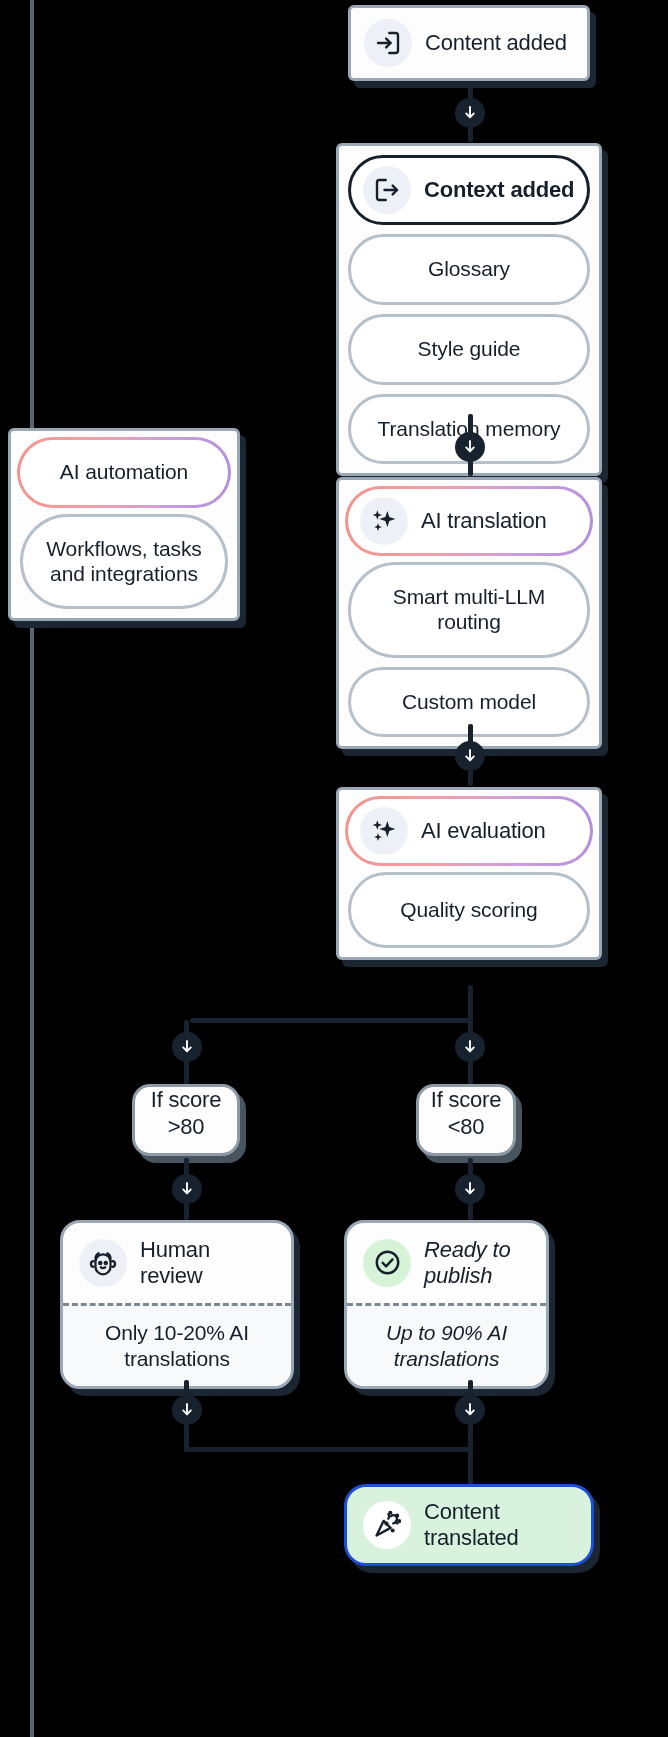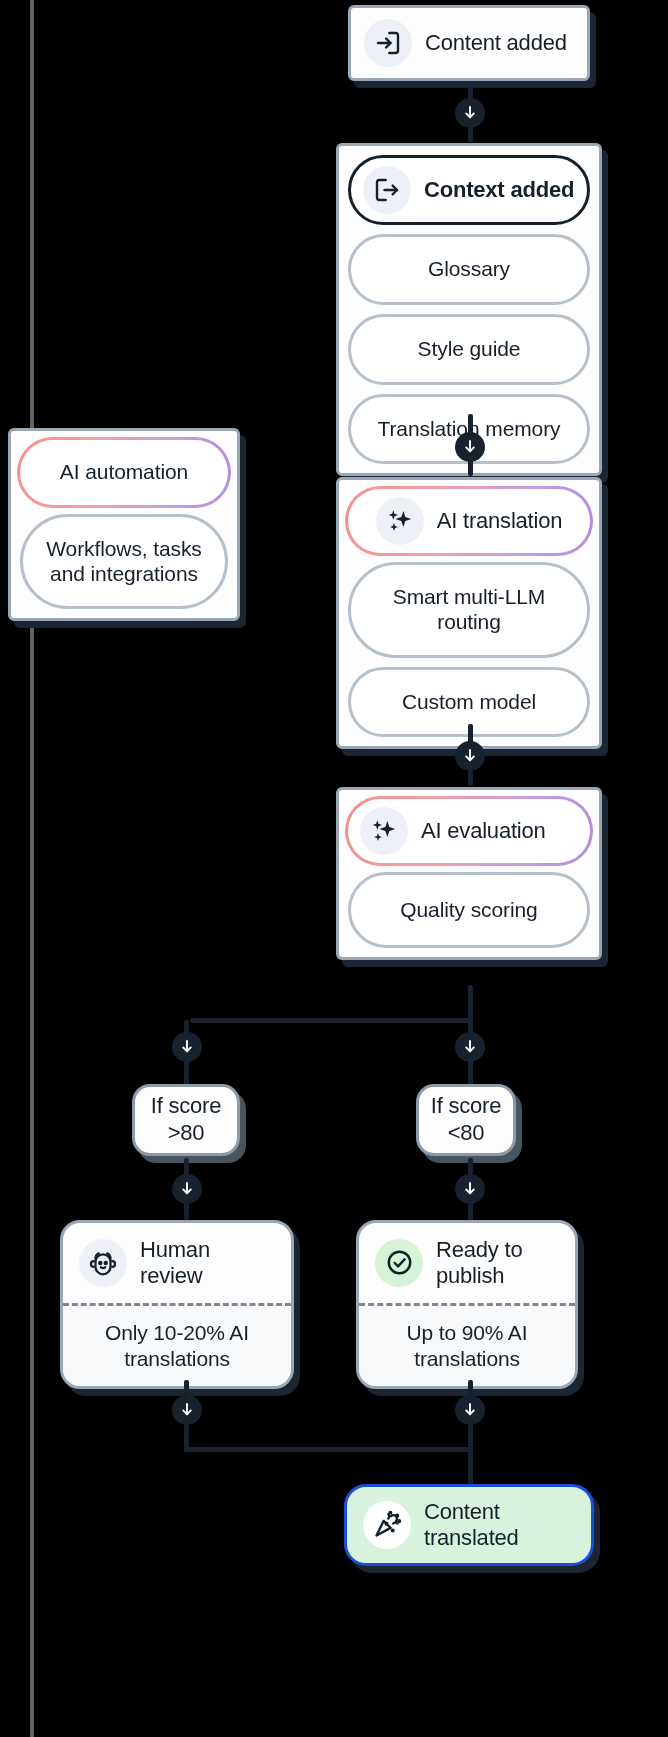--- a/index.html
+++ b/index.html
@@ -70,21 +70,21 @@
   .split .sep{border-top:3px dashed #7c8794; margin:0;}
   .split .bot{
     padding:14px 16px; background:#f7f9fb;
     font-size:21px; line-height:1.25; text-align:center; letter-spacing:-.15px;
   }
 
   .simple{
     position:absolute; box-sizing:border-box;
     background:#fdfdfd; border:3px solid #8d9aa7; border-radius:18px;
     box-shadow:6px 7px 0 #48555f;
-    display:flex; align-items:center; justify-content:center;
+    display:flex; justify-content:center;
     font-size:22px; line-height:1.22; text-align:center; letter-spacing:-.2px;
   }
 
   .green-card{
     position:absolute; box-sizing:border-box;
     background:#d9f2dd; border:3px solid #1d4ed8; border-radius:22px;
     box-shadow:6px 7px 0 #1b2632;
     padding:12px 16px;
   }
 </style>
@@ -151,21 +151,21 @@
   <div class="card" style="left:8px; top:428px; width:232px;">
     <div class="pill grad">
       <span>AI automation</span>
     </div>
     <div class="pill" style="min-height:76px;">
       <span>Workflows, tasks and integrations</span>
     </div>
   </div>
 
   <div class="card" style="left:336px; top:477px; width:266px;">
-    <div class="pill grad" style="justify-content:center; padding:8px 12px; min-height:62px;">
+    <div class="pill grad" style="justify-content:flex-start; padding:8px 12px; min-height:62px;">
       <div class="row">
         <span class="ico">
           <svg width="32" height="32" viewBox="0 0 24 24" fill="#16202b">
             <path d="M14.5 4.5 16 9l4.5 1.5L16 12l-1.5 4.5L13 12 8.5 10.5 13 9z"></path>
             <path d="M7 4 7.9 6.6 10.5 7.5 7.9 8.4 7 11 6.1 8.4 3.5 7.5 6.1 6.6z"></path>
             <path d="M7.5 13.5 8.3 15.7 10.5 16.5 8.3 17.3 7.5 19.5 6.7 17.3 4.5 16.5 6.7 15.7z"></path>
           </svg>
         </span>
         <span class="lbl">AI translation</span>
       </div>
@@ -254,21 +254,21 @@
             <path d="M10.2 15.4c1.1.8 2.5.8 3.6 0"></path>
           </svg>
         </span>
         <span class="lbl">Human review</span>
       </div>
     </div>
     <div class="sep"></div>
     <div class="bot">Only 10-20% AI translations</div>
   </div>
 
-  <div class="split" style="left:356px; top:1220px; width:222px;">
+  <div class="split" style="left:344px; top:1220px; width:205px;font-style:italic;">
     <div class="top">
       <div class="row">
         <span class="ico green">
           <svg width="31" height="31" viewBox="0 0 24 24" fill="none" stroke="#16202b" stroke-width="1.9" stroke-linecap="round" stroke-linejoin="round">
             <circle cx="12" cy="12" r="8.3"></circle>
               <path d="M8.2 12.2 10.9 15 15.9 9.6"></path>
           </svg>
         </span>
         <span class="lbl">Ready to publish</span>
       </div>

